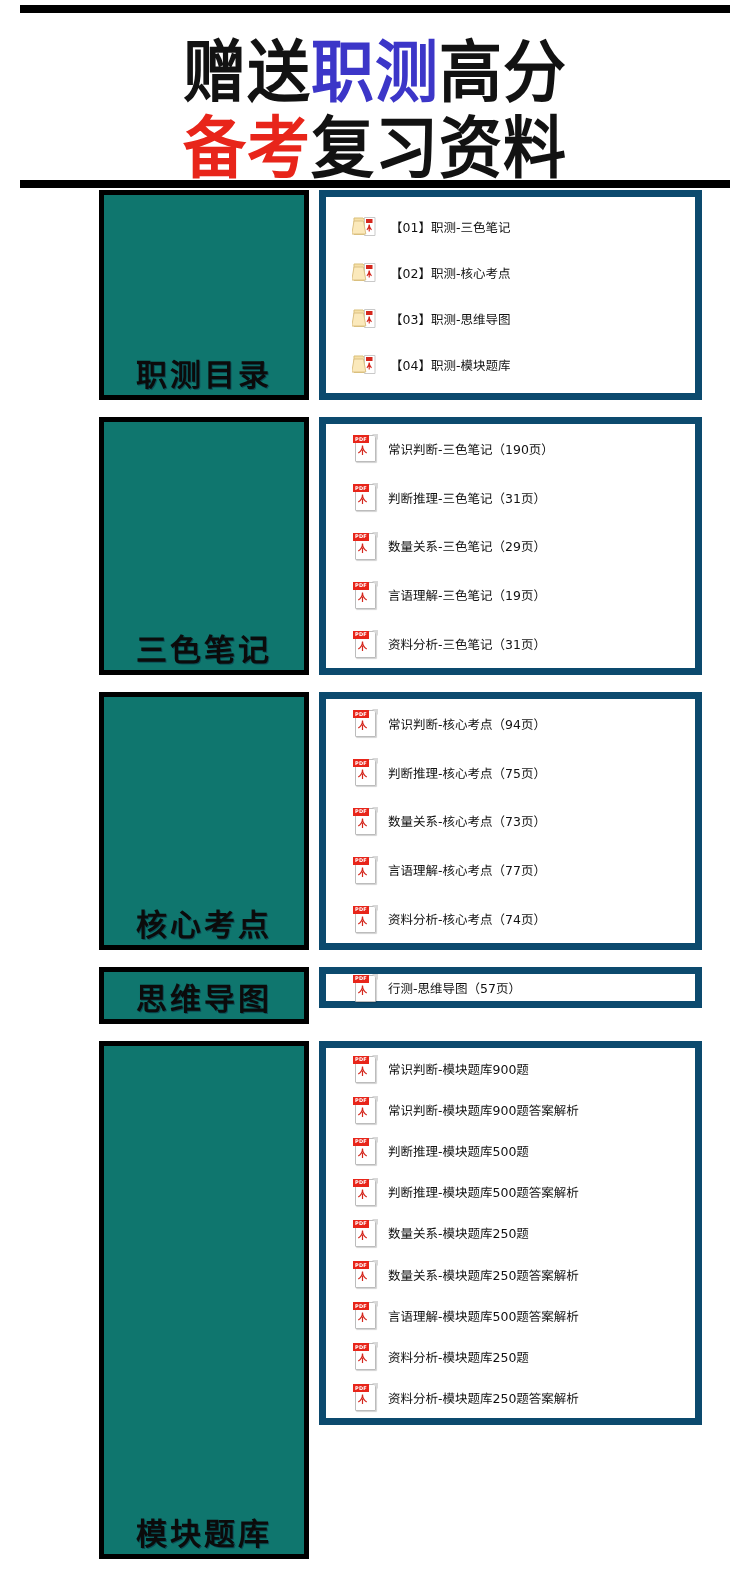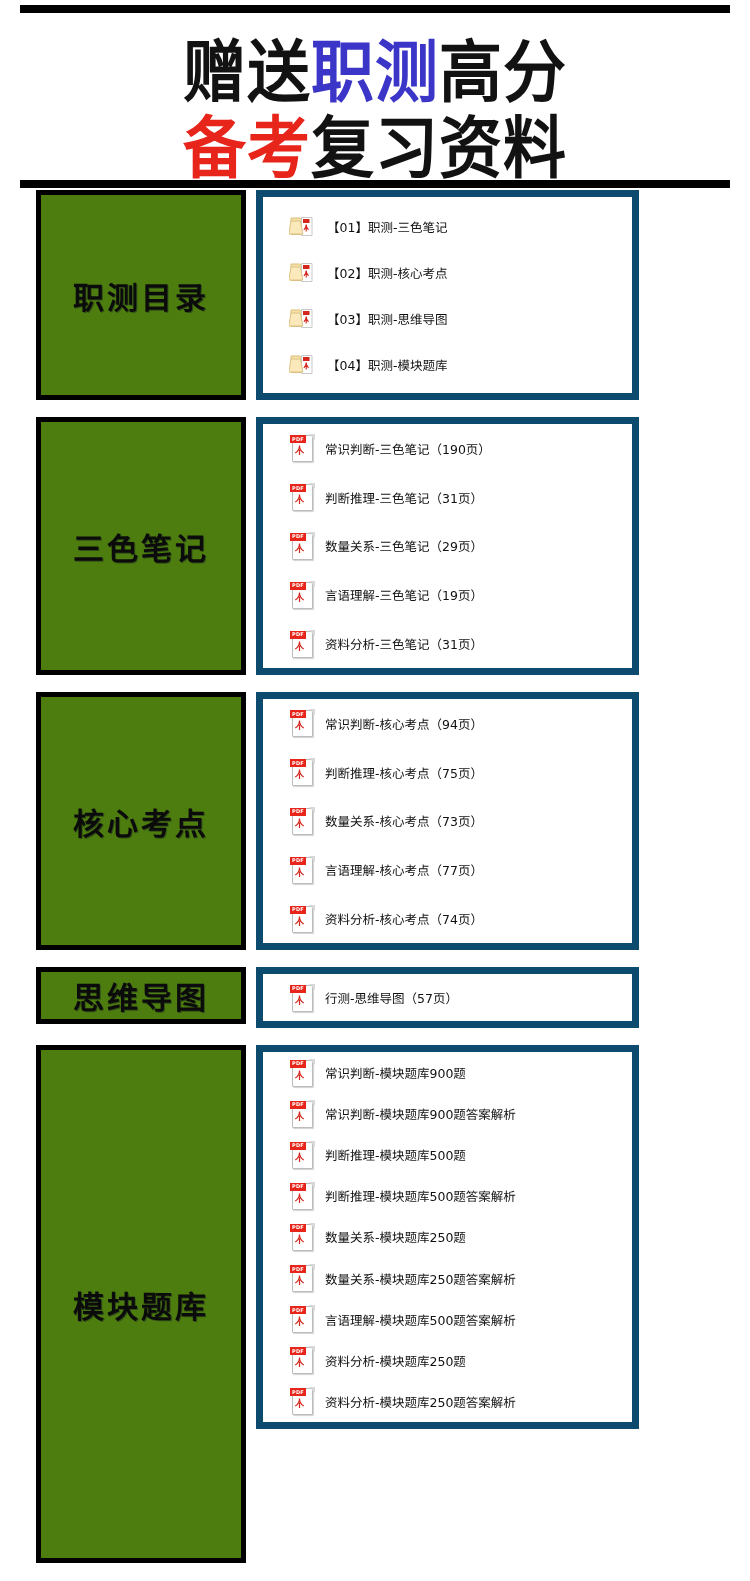--- a/index.html
+++ b/index.html
@@ -65,25 +65,25 @@
     position:relative;
     display:flex;
     align-items:stretch;
     margin-bottom:17px;
   }
   .label-box{
     flex:0 0 auto;
     width:210px;
     box-sizing:border-box;
     border:5px solid #000000;
-    background:#4d7c0f;
-    display:flex;
-    align-items:center;
+    background:#0f766e;
+    display:flex;
+    align-items:flex-end;
     justify-content:center;
-    margin-left:36px;
+    margin-left:99px;
   }
   .label-text{
     font-family:"DejaVu Serif","Liberation Serif",serif;
     font-weight:bold;
     font-size:31px;
     letter-spacing:3px;
     color:#0b0b0b;
     text-shadow:1px 1px 0 rgba(0,0,40,.35);
     white-space:nowrap;
   }
@@ -409,21 +409,21 @@
           <span class="row-text">资料分析-核心考点（74页）</span>
         </div>
       </div>
     </div>
   </div>
 
   <div class="block b-mind">
     <div class="label-box" style="height:57px;">
       <span class="label-text">思维导图</span>
     </div>
-    <div class="list-box" style="height:61px;">
+    <div class="list-box" style="height:41px;">
       <div class="list-inner">
         <div class="row" style="height:54px;">
           <span class="ico">
             <span class="pdf-page"></span>
               <span class="pdf-fold"></span>
             <span class="pdf-band">
                 <span>PDF</span>
               </span>
             <svg class="pdf-a" viewBox="0 0 13 13" aria-hidden="true">
                 <path d="M6.5 1.5 c0 4 -2.6 6.6 -4.2 7.6 m4.2 -7.6 c0 4 2.6 6.6 4.2 7.6 m-4.2 -3.3 v5.3" stroke="#d4261c" stroke-width="1.2" fill="none"></path>

